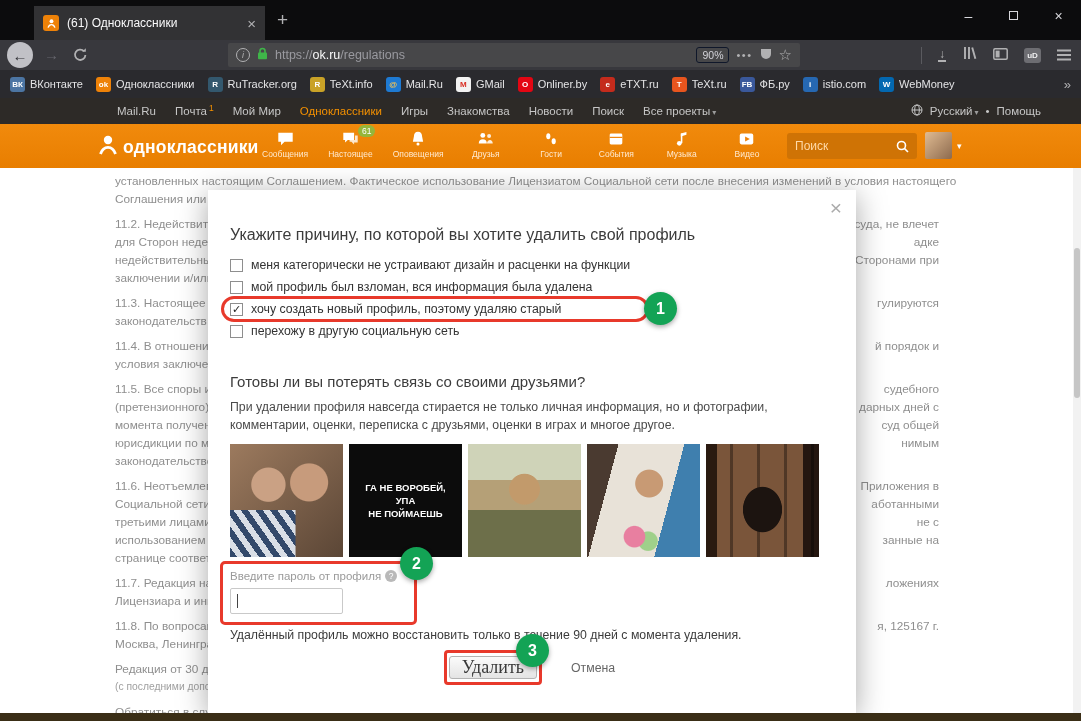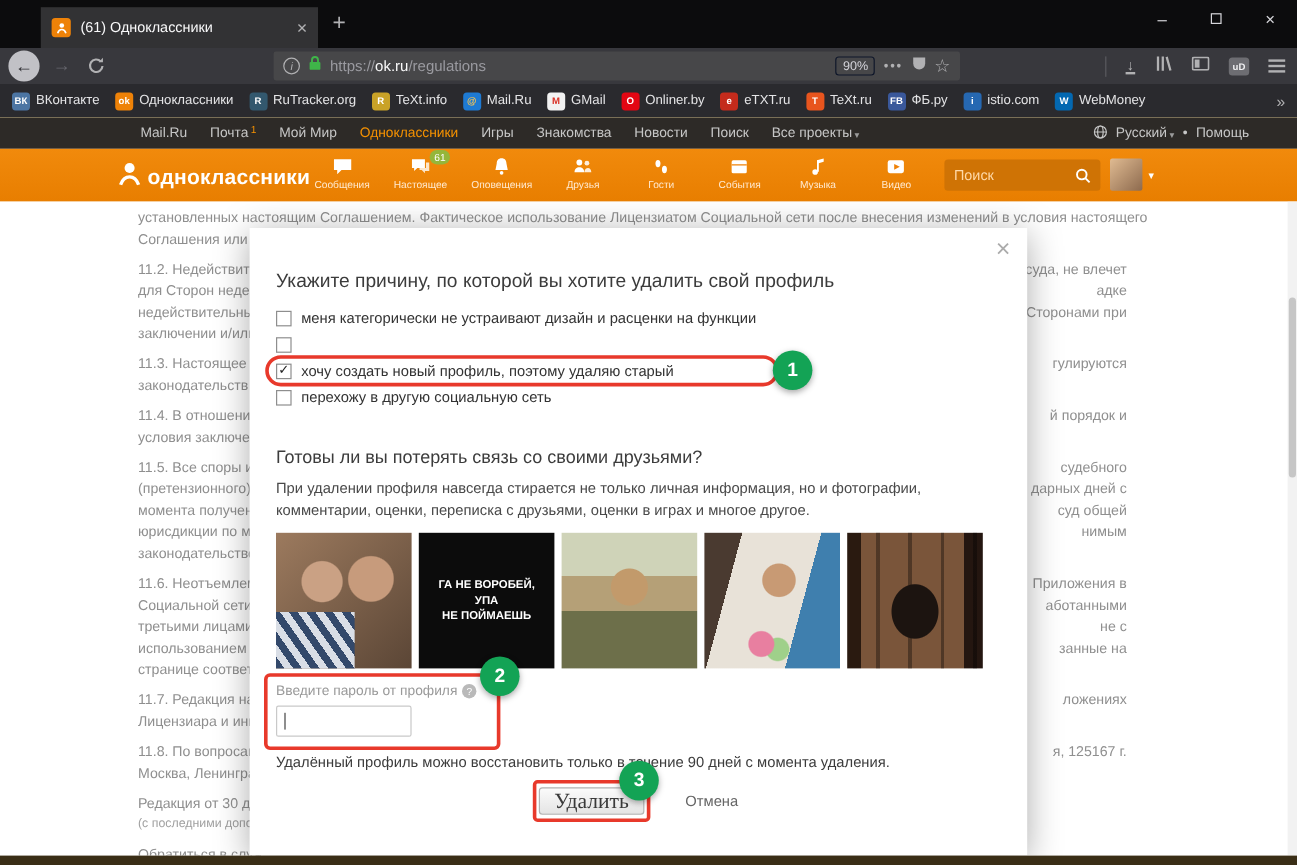--- a/index.html
+++ b/index.html
@@ -488,20 +488,21 @@
         <span class="m-close">×</span>
         <div class="m-inner">
           <div class="m-title">Укажите причину, по которой вы хотите удалить свой профиль</div>
           <div class="m-reasons">
             <label class="reason">
                 <span class="cb"></span>
                 <span>меня категорически не устраивают дизайн и расценки на функции</span>
               </label>
             <label class="reason">
                 <span class="cb"></span>
+                <span>мой профиль был взломан, вся информация была удалена</span>
               </label>
             <div class="reason-wrap">
               <label class="reason">
                   <span class="cb">✓</span>
                   <span>хочу создать новый профиль, поэтому удаляю старый</span>
                 </label>
               <span class="ann-box ann-box1" style="border-color: rgb(232, 57, 43);"></span>
               <span class="ann-badge badge1" style="background: rgb(19, 163, 85);">1</span>
             </div>
             <label class="reason">

